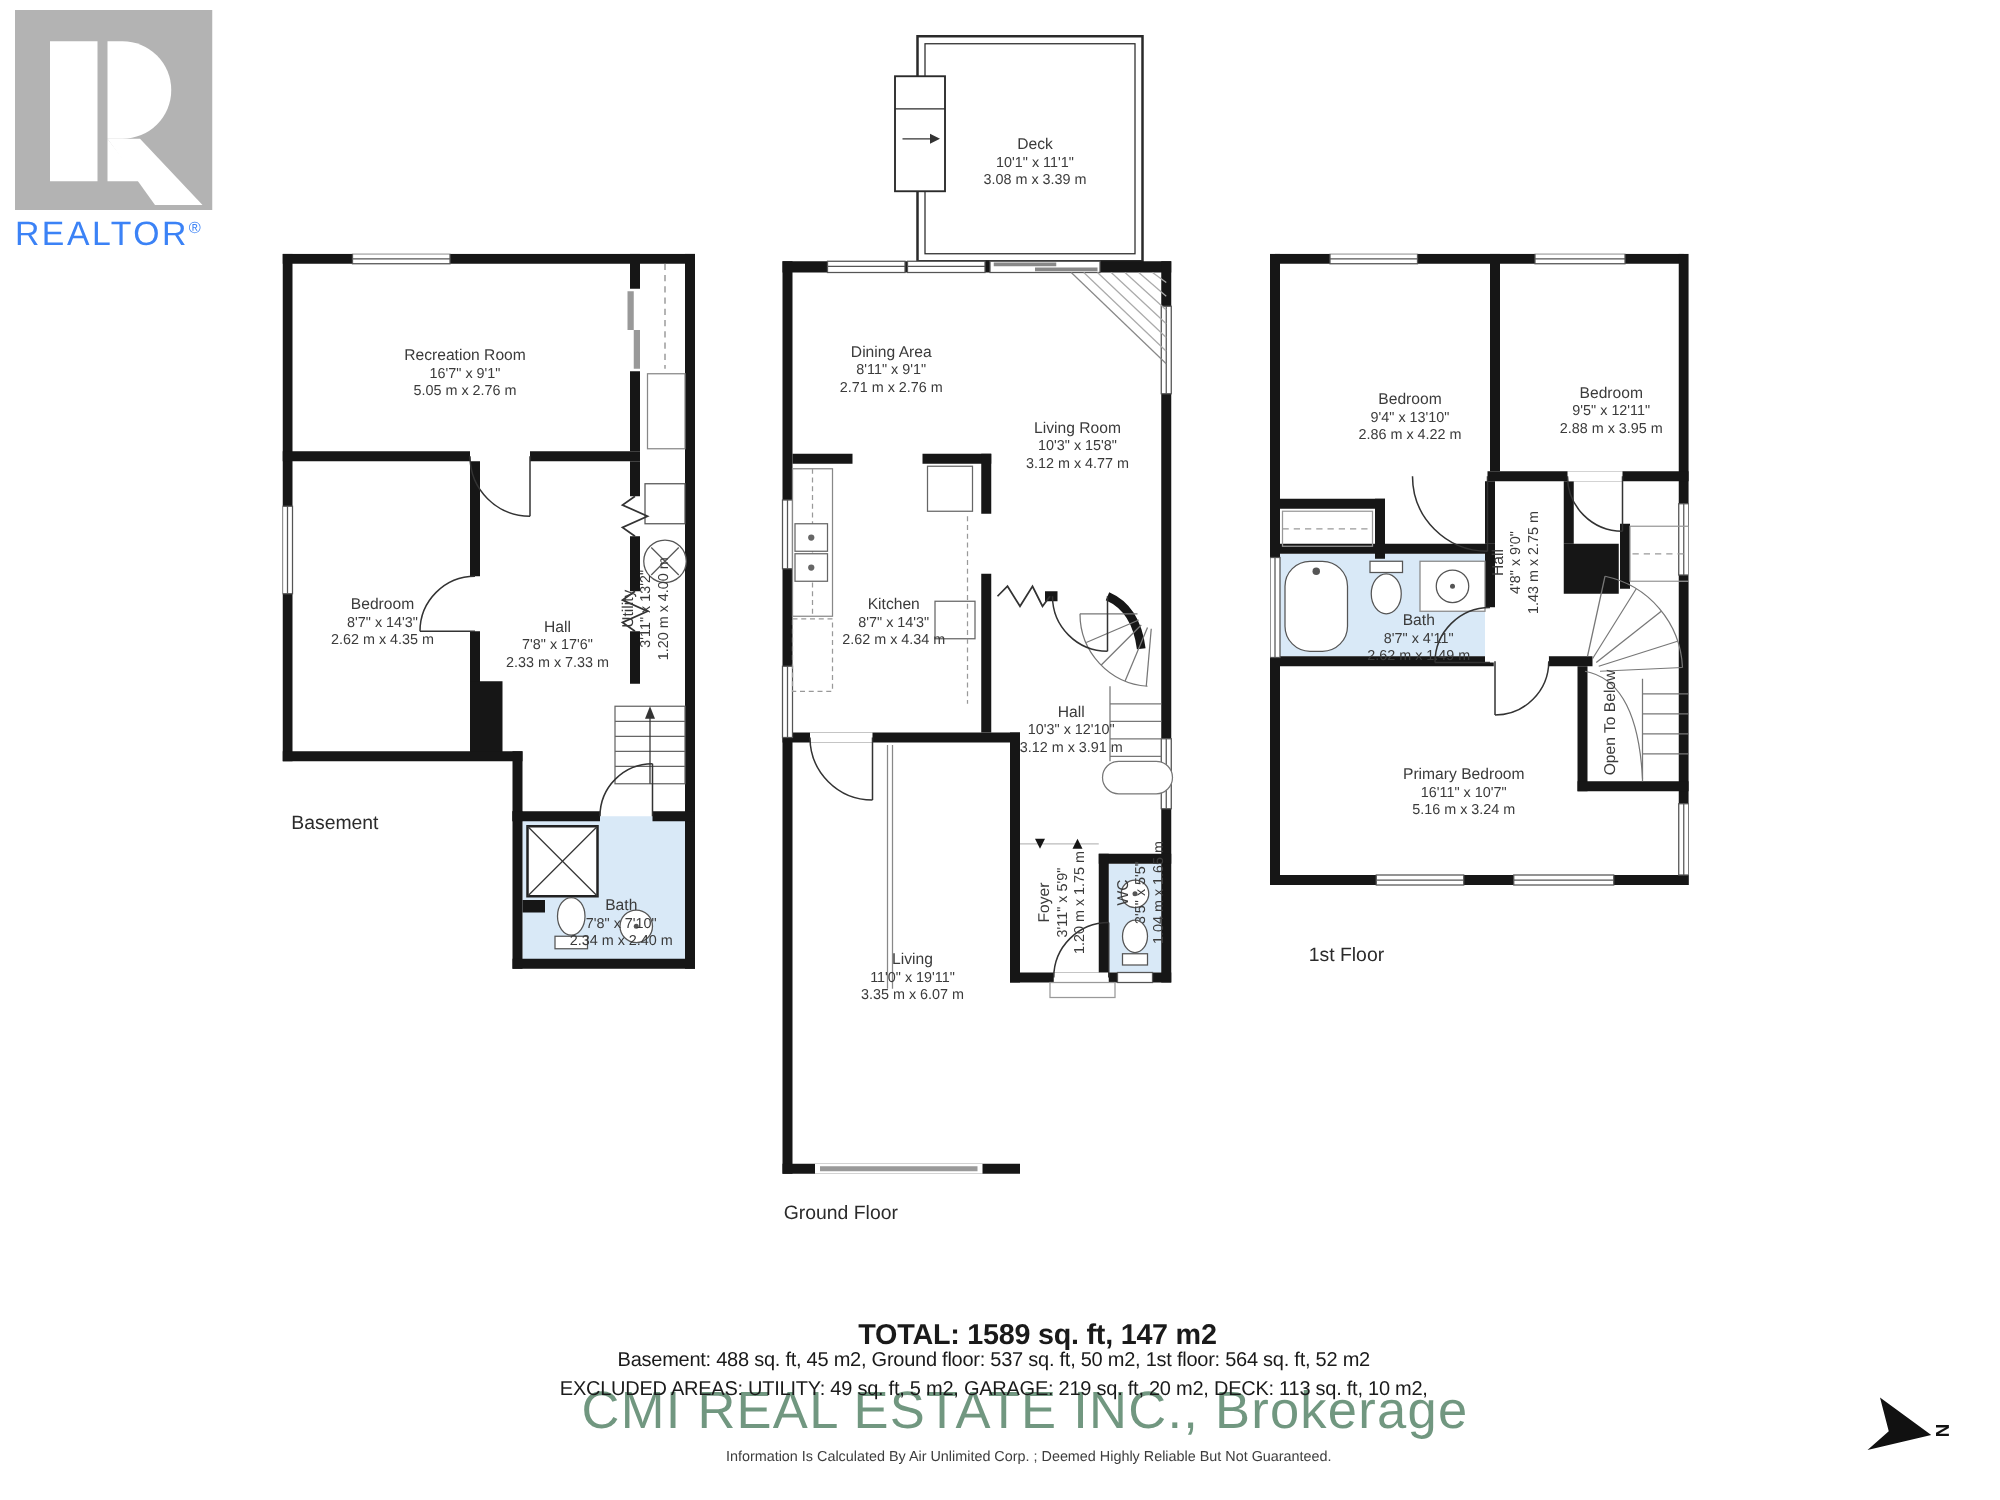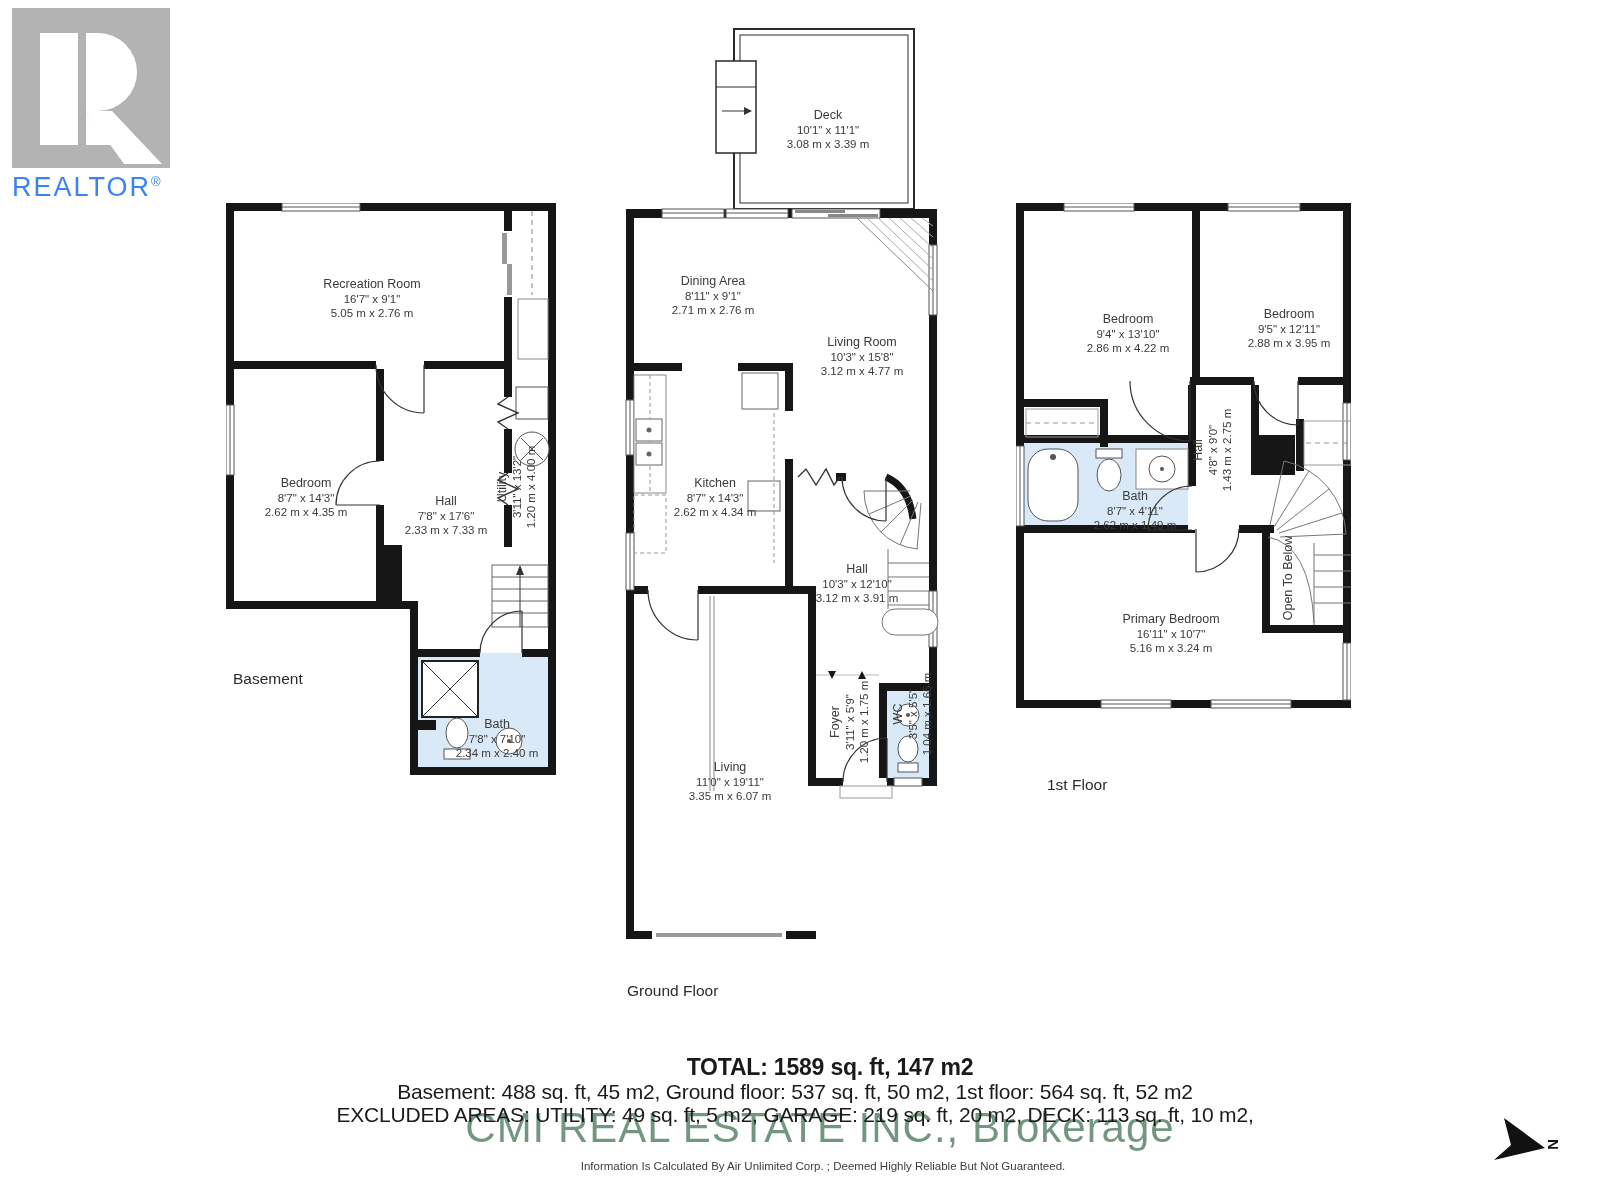--- a/index.html
+++ b/index.html
@@ -4,25 +4,25 @@
 <style>
   html,body{margin:0;padding:0;background:#fff;}
   #canvas{position:relative;width:1600px;height:1200px;background:#ffffff;overflow:hidden;
           font-family:"Liberation Sans","DejaVu Sans",sans-serif;}
   .plan{position:absolute;z-index:2;}
   .plan-label{position:absolute;transform:translate(-50%,-50%);text-align:center;color:#3b3b3b;
               z-index:6;line-height:1.22;white-space:nowrap;}
   .plan-label .nm{font-size:12.5px;}
   .plan-label .dim{font-size:11.5px;}
   .plan-label.rot{transform:translate(-50%,-50%) rotate(-90deg);}
-  .floor-label{position:absolute;font-size:15.5px;color:#2b2b2b;z-index:6;margin-top:20px;}
+  .floor-label{position:absolute;font-size:15.5px;color:#2b2b2b;z-index:6;}
   .summary-line{position:absolute;left:795px;transform:translateX(-50%);white-space:nowrap;
                 color:#1a1a1a;z-index:5;letter-spacing:-0.2px;}
   .sum-total{font-size:23px;font-weight:bold;margin-left:35px;}
-  .sum-reg{font-size:21px;}
+  .sum-reg{font-size:16px;}
   .sum-disclaimer{font-size:11.5px;color:#3d3d3d;letter-spacing:0;margin-left:28px;}
   #watermark{position:absolute;left:820px;top:1128px;transform:translate(-50%,-50%);
              font-size:42px;color:#14532d;opacity:.6;z-index:1;white-space:nowrap;letter-spacing:1px;}
   #logo{position:absolute;left:12px;top:8px;z-index:4;}
   #logo-text{position:absolute;left:12px;top:172px;font-size:27px;color:#3b82f6;
              letter-spacing:2px;z-index:4;}
   #logo-text sup{font-size:13px;}
   #compass{position:absolute;left:1470px;top:1095px;z-index:4;}
   #compass-n{position:absolute;left:1548px;top:1136px;font-size:15px;font-weight:bold;color:#111;
              transform:rotate(90deg);z-index:4;}

